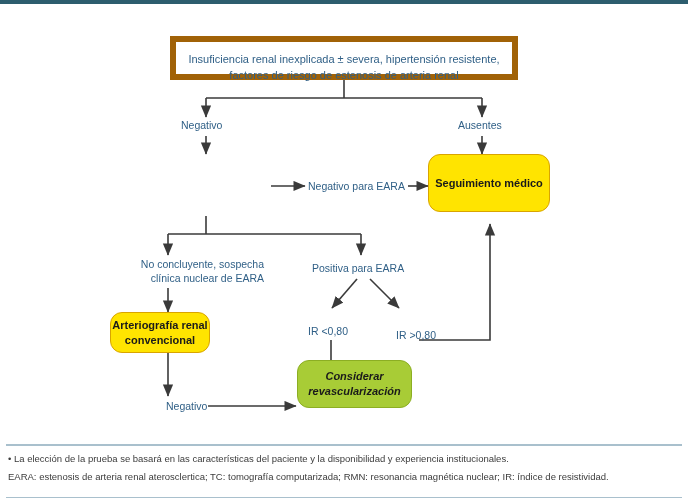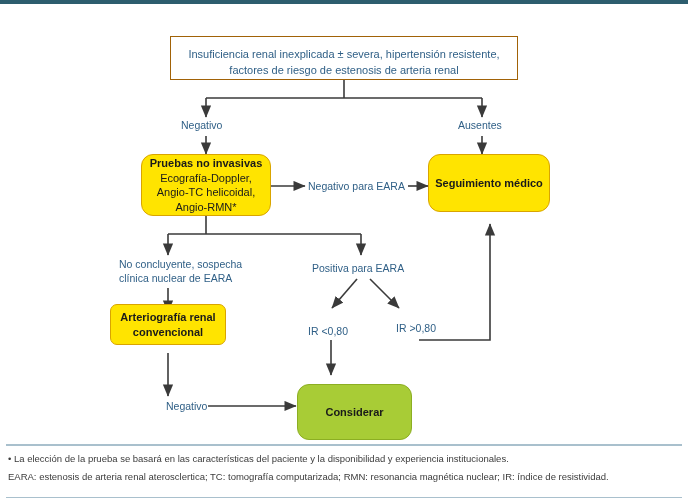--- a/index.html
+++ b/index.html
@@ -17,21 +17,21 @@
   .topbar {
     position:absolute; left:0; top:0; width:688px; height:4px;
     background:#2d5d6e;
   }
   .canvas { position:absolute; left:0; top:4px; width:688px; height:436px; }
   svg.wires { position:absolute; left:0; top:0; width:688px; height:436px; }
 
   .node { position:absolute; box-sizing:border-box; text-align:center; }
 
   .header-box {
-    border:1px solid #a16207;
+    border:6px solid #a16207;
     background:#ffffff;
     color:#2f5f86;
     font-size:11px;
     line-height:16px;
     padding-top:9px;
   }
   .yellow-box {
     background:#ffe400;
     border:1px solid #d9a400;
     border-radius:12px;
@@ -51,21 +51,21 @@
     font-weight:bold;
     display:flex; flex-direction:column; align-items:center; justify-content:center;
   }
   .edge-label {
     position:absolute;
     color:#2f5f86;
     font-size:10.5px;
     line-height:14px;
     white-space:nowrap;
   }
-  .edge-label.multi { white-space:normal; text-align:left; }
+  .edge-label.multi { white-space:normal; text-align:right; }
 
   .footer {
     position:absolute; left:0; top:440px; width:688px; height:63px;
     box-sizing:border-box;
     padding-left:40px;
   }
   .rule-top {
     position:absolute; left:6px; top:4px; width:676px; height:2px;
     background:#a9c0cd;
   }
@@ -131,52 +131,47 @@
     </svg>
 
     <div class="node header-box" style="left:170px; top:32px; width:348px; height:44px;">
       <div>Insuficiencia renal inexplicada ± severa, hipertensión resistente,</div>
       <div>factores de riesgo de estenosis de arteria renal</div>
     </div>
 
     <div class="edge-label" style="left:181px; top:114px;">Negativo</div>
     <div class="edge-label" style="left:458px; top:114px;">Ausentes</div>
 
-    <div class="node yellow-box" style="left:141px; top:150px; width:130px; height:62px;">
-      <div class="strong">Pruebas no invasivas</div>
-      <div>Ecografía-Doppler,</div>
-      <div>Angio-TC helicoidal,</div>
-      <div>Angio-RMN*</div>
-    </div>
 
     <div class="edge-label" style="left:308px; top:175px;">Negativo para EARA</div>
 
     <div class="node yellow-box" style="left:428px; top:150px; width:122px; height:58px;">
       <div class="strong">Seguimiento médico</div>
     </div>
 
     <div class="edge-label multi" style="left:119px; top:253px; width:145px;">
       <div>No concluyente, sospecha</div>
       <div>clínica nuclear de EARA</div>
     </div>
 
     <div class="edge-label" style="left:312px; top:257px;text-align:right;">Positiva para EARA</div>
 
     <div class="edge-label" style="left:308px; top:320px;">IR &lt;0,80</div>
-    <div class="edge-label" style="left:396px; top:317px;">IR &gt;0,80</div>
+    <div class="edge-label" style="left:396px; top:324px;">IR &gt;0,80</div>
 
-    <div class="node yellow-box" style="left:110px; top:300px; width:116px; height:41px;border-radius:7px;">
+    <div class="node yellow-box" style="left:110px; top:308px; width:100px; height:41px;">
       <div class="strong">Arteriografía renal</div>
       <div class="strong">convencional</div>
     </div>
 
     <div class="edge-label" style="left:166px; top:395px;">Negativo</div>
 
-    <div class="node green-box" style="left:297px; top:380px; width:115px; height:56px;">
+    <div class="node green-box" style="left:297px; top:356px; width:115px; height:48px;font-style:italic;">
       <div>Considerar</div>
+      <div>revascularización</div>
     </div>
 
   </div>
 
   <div class="footer">
     <div class="rule-top"></div>
     <div class="note note1">• La elección de la prueba se basará en las características del paciente y la disponibilidad y experiencia institucionales.</div>
     <div class="note note2">EARA: estenosis de arteria renal aterosclertica; TC: tomografía computarizada; RMN: resonancia magnética nuclear; IR: índice de resistividad.</div>
     <div class="rule-bottom"></div>
   </div>

